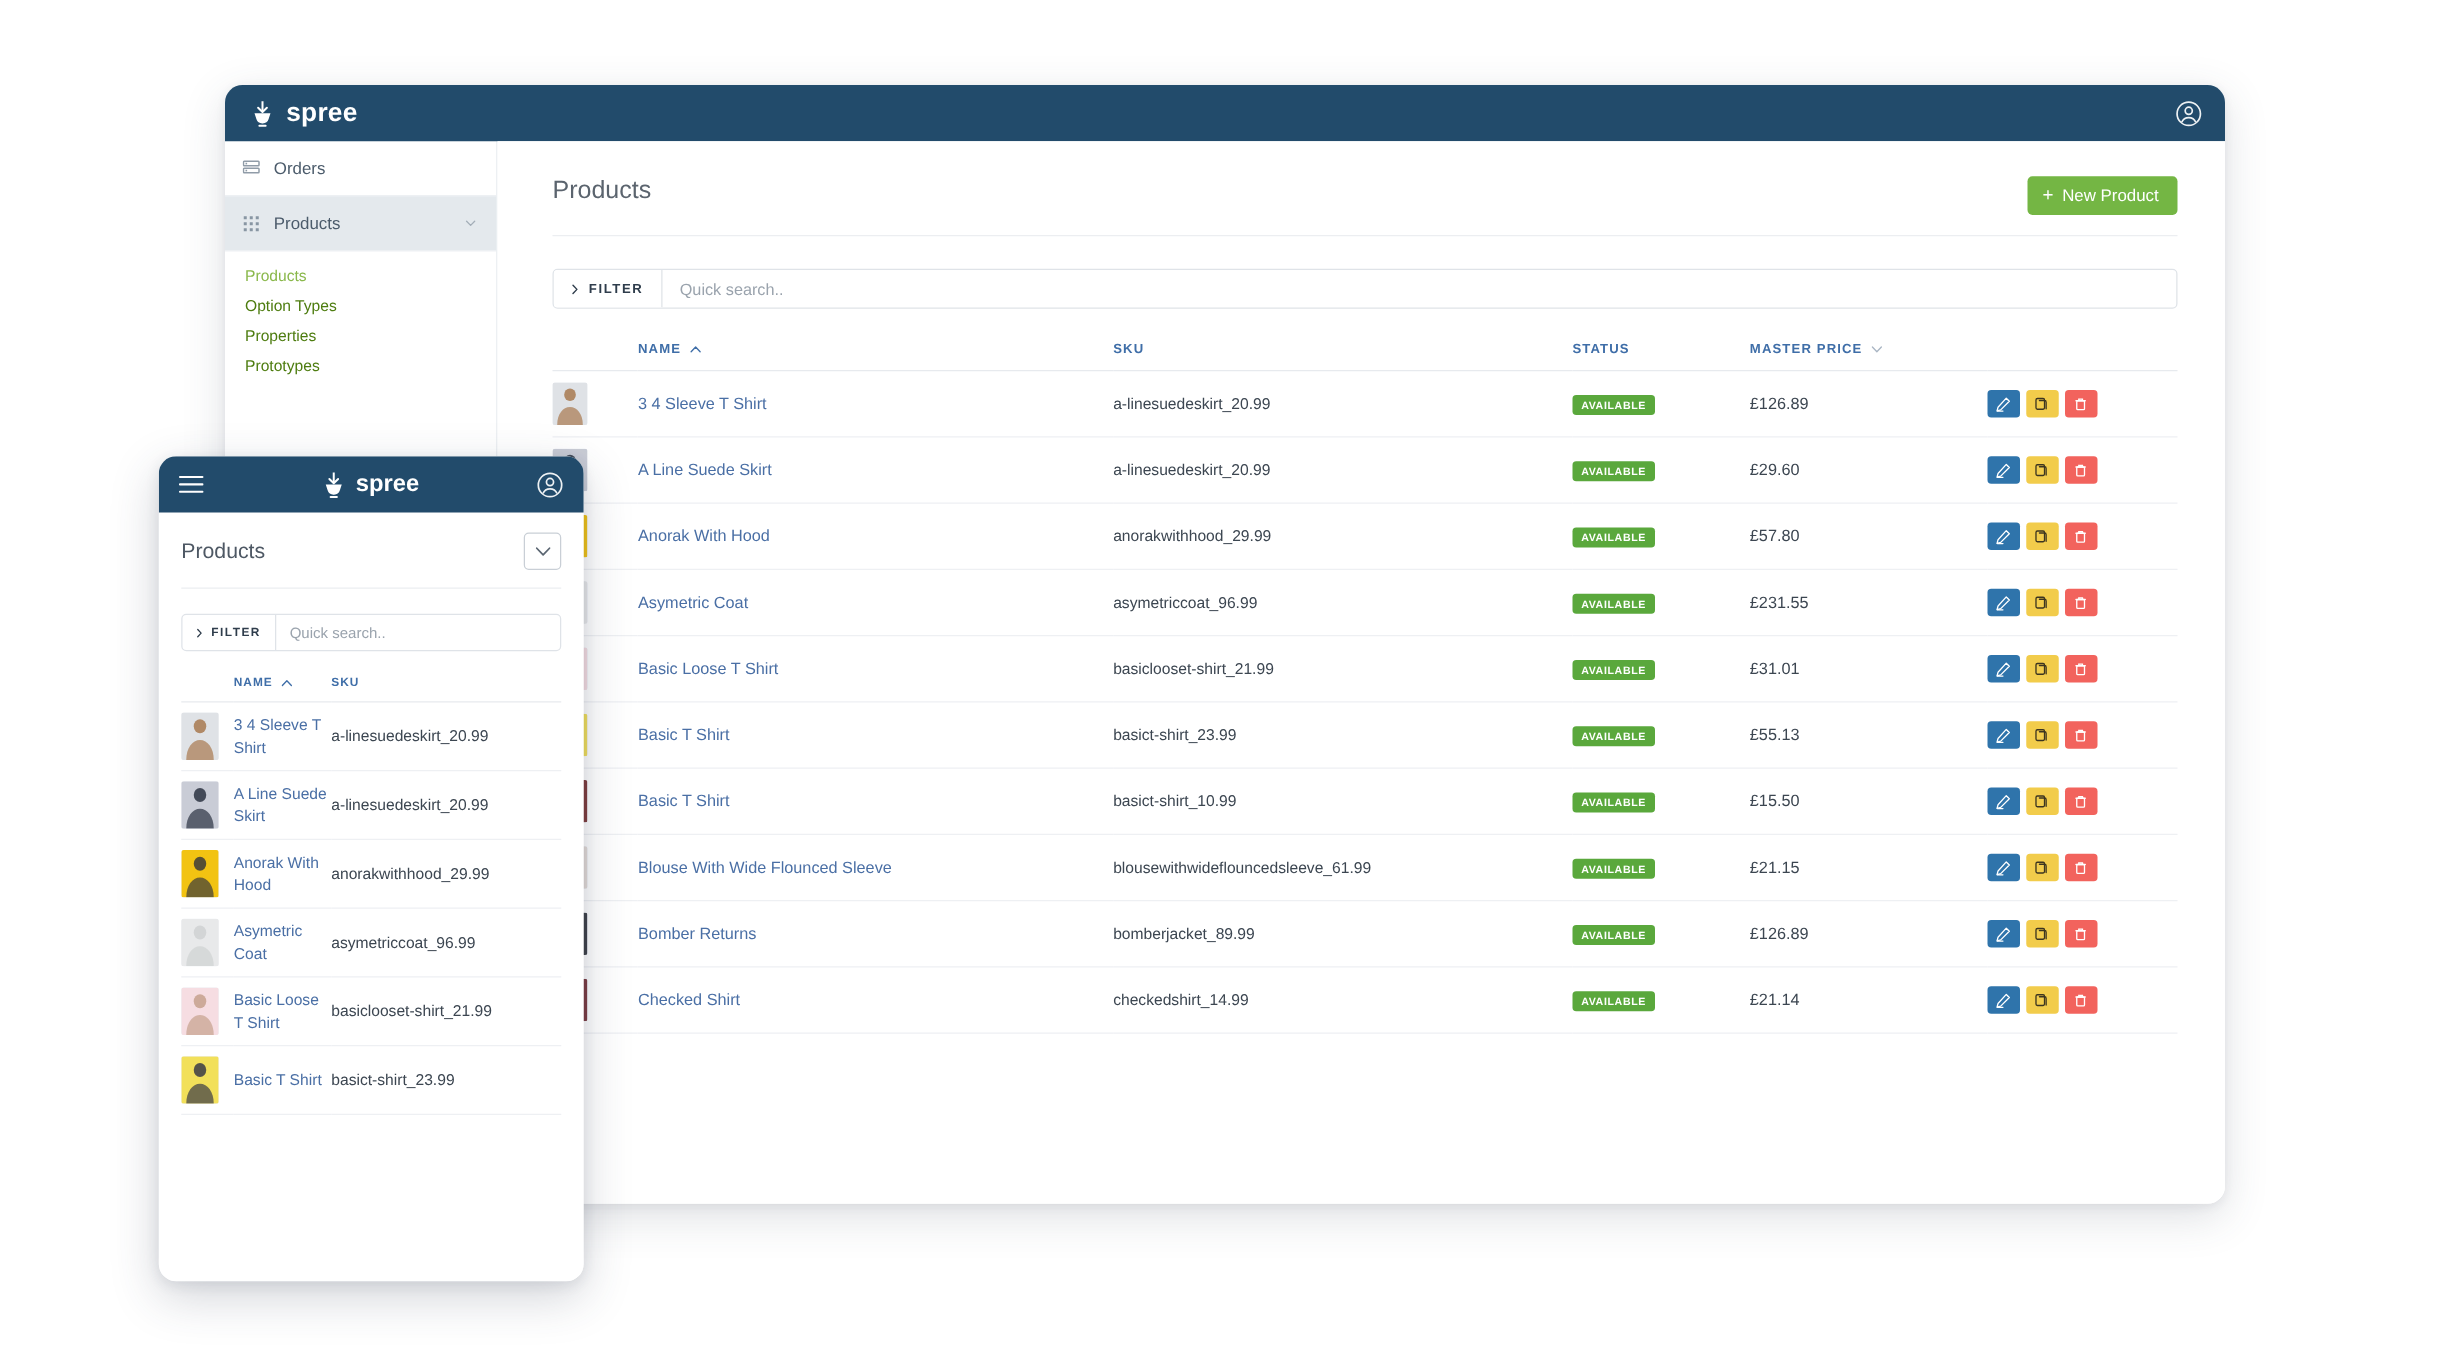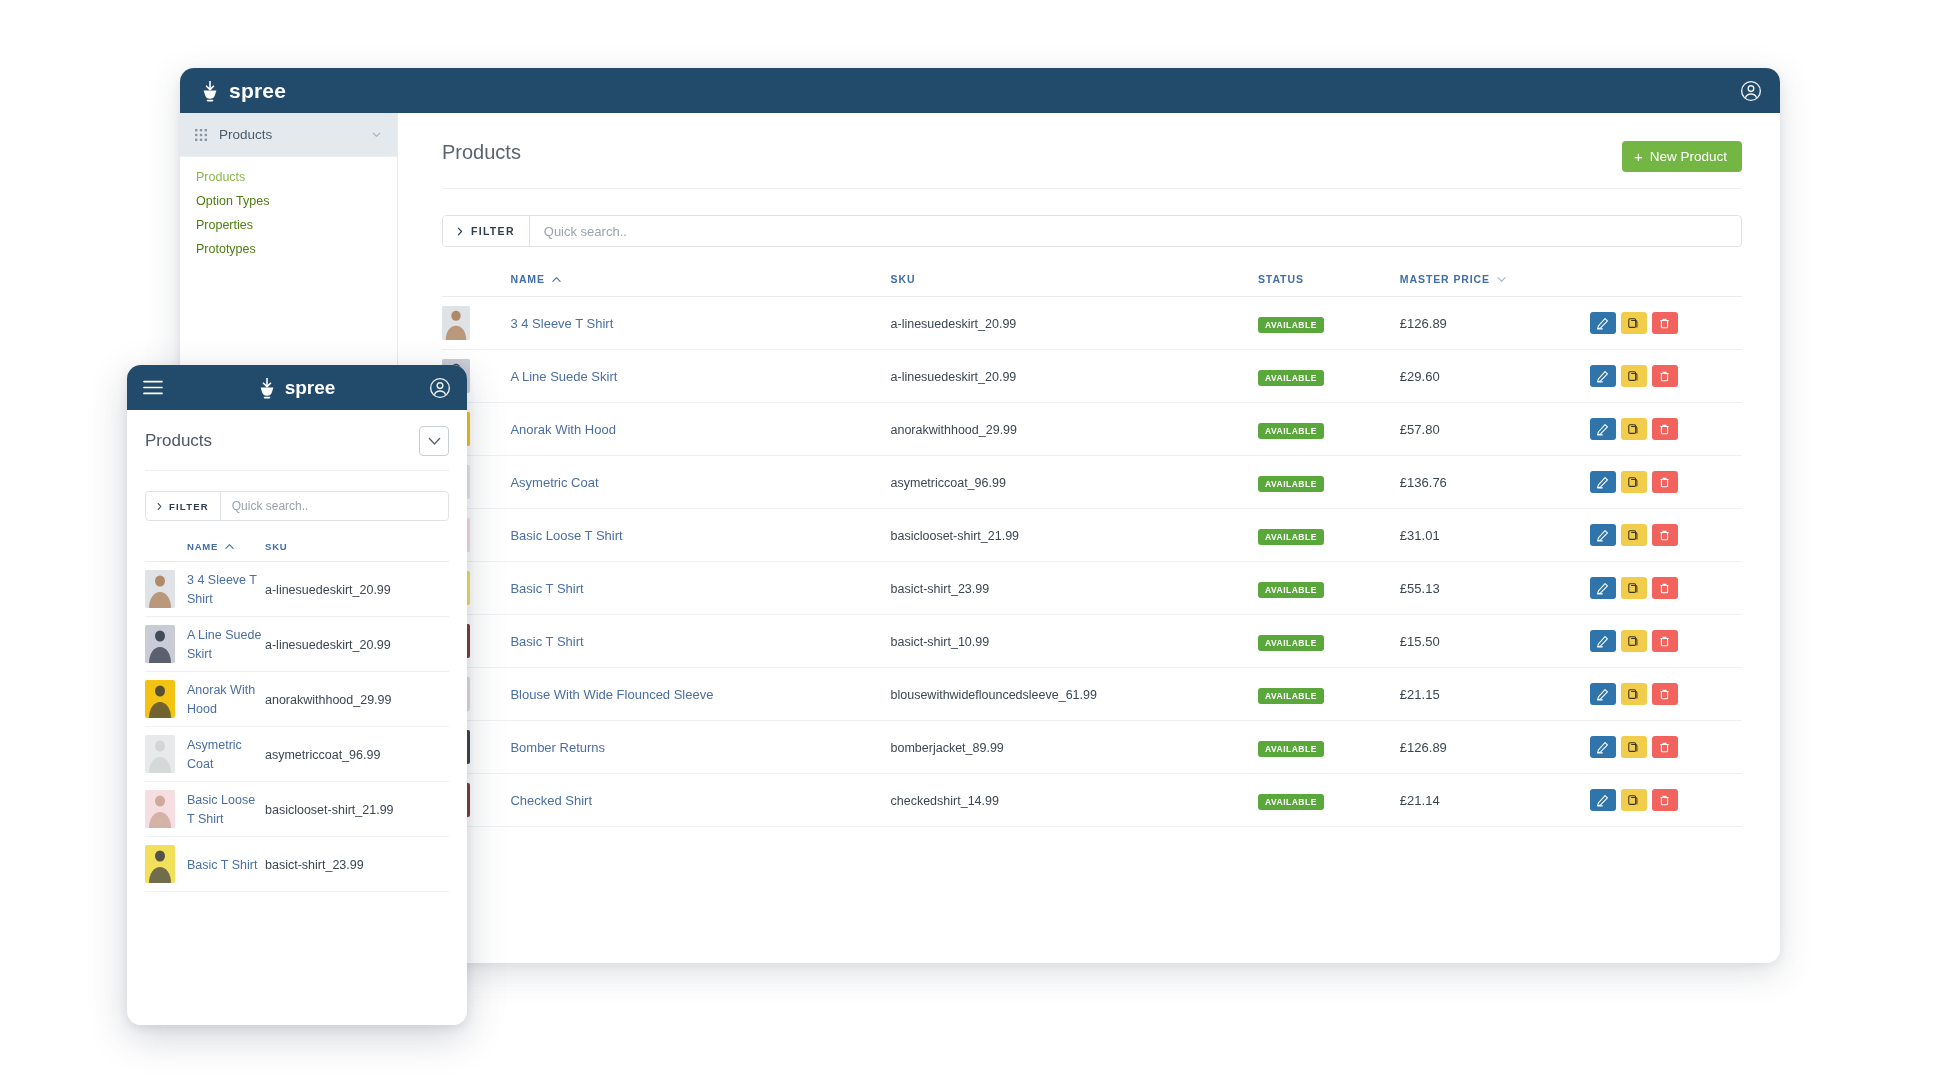--- a/index.html
+++ b/index.html
@@ -234,20 +234,29 @@
           <circle cx="12" cy="9.4" r="3.1" fill="none" stroke="#fff" stroke-width="1.5"></circle>
           <path d="M5.9 19.4a6.6 6.6 0 0 1 12.2 0" fill="none" stroke="#fff" stroke-width="1.5"></path>
         </svg>
       </div>
     </div>
 
     <div class="body-row">
 
       <div class="sidebar">
 
+        <div class="nav-item">
+          <svg class="nav-ico" viewBox="0 0 14 14">
+            <rect x="0.8" y="1" width="12.4" height="3.6" rx="0.6" fill="none" stroke="#667787" stroke-width="1.2"></rect>
+            <rect x="0.8" y="6.6" width="12.4" height="3.6" rx="0.6" fill="none" stroke="#667787" stroke-width="1.2"></rect>
+            <rect x="2.4" y="2.2" width="1.3" height="1.3" fill="#667787"></rect>
+            <rect x="2.4" y="7.8" width="1.3" height="1.3" fill="#667787"></rect>
+          </svg>
+          <span class="nav-label">Orders</span>
+        </div>
 
 
         <div class="nav-item active">
           <svg class="nav-ico" viewBox="0 0 14 14">
             <g fill="#667787">
               <rect x="1" y="1" width="2.4" height="2.4"></rect>
                 <rect x="5.8" y="1" width="2.4" height="2.4"></rect>
                 <rect x="10.6" y="1" width="2.4" height="2.4"></rect>
               <rect x="1" y="5.8" width="2.4" height="2.4"></rect>
                 <rect x="5.8" y="5.8" width="2.4" height="2.4"></rect>
@@ -452,21 +461,21 @@
                 <td class="col-thumb">
                   <span class="thumb"><svg width="100%" height="100%" viewBox="0 0 30 38" preserveAspectRatio="none">
                       <rect width="30" height="38" fill="#e8e9ea"></rect>
                       <ellipse cx="15" cy="11" rx="5" ry="5.6" fill="#cfd1d2" opacity="0.85"></ellipse>
                       <path d="M4 38c0-9.5 4.9-16 11-16s11 6.5 11 16z" fill="#cfd1d2" opacity="0.7"></path>
                     </svg></span>
                 </td>
                 <td class="col-name"><a class="prod-name">Asymetric Coat</a></td>
                 <td class="col-sku"><span class="sku">asymetriccoat_96.99</span></td>
                 <td class="col-status"><span class="badge">AVAILABLE</span></td>
-                <td class="col-price"><span class="price">£136.76</span></td>
+                <td class="col-price"><span class="price">£231.55</span></td>
                 <td class="col-act">
                   <div class="actions">
                     <button class="abtn edit">
                       <span>
                         <svg width="13" height="13" viewBox="0 0 16 16">
                           <path d="M11.1 1.9l3 3L5.6 13.4 2 14.4l1-3.6z" fill="none" stroke="#fff" stroke-width="1.3" stroke-linejoin="round"></path>
                           <path d="M2.2 14.6h5.6" stroke="#fff" stroke-width="1.3" stroke-linecap="round"></path>
                         </svg>
                       </span>
                     </button>

